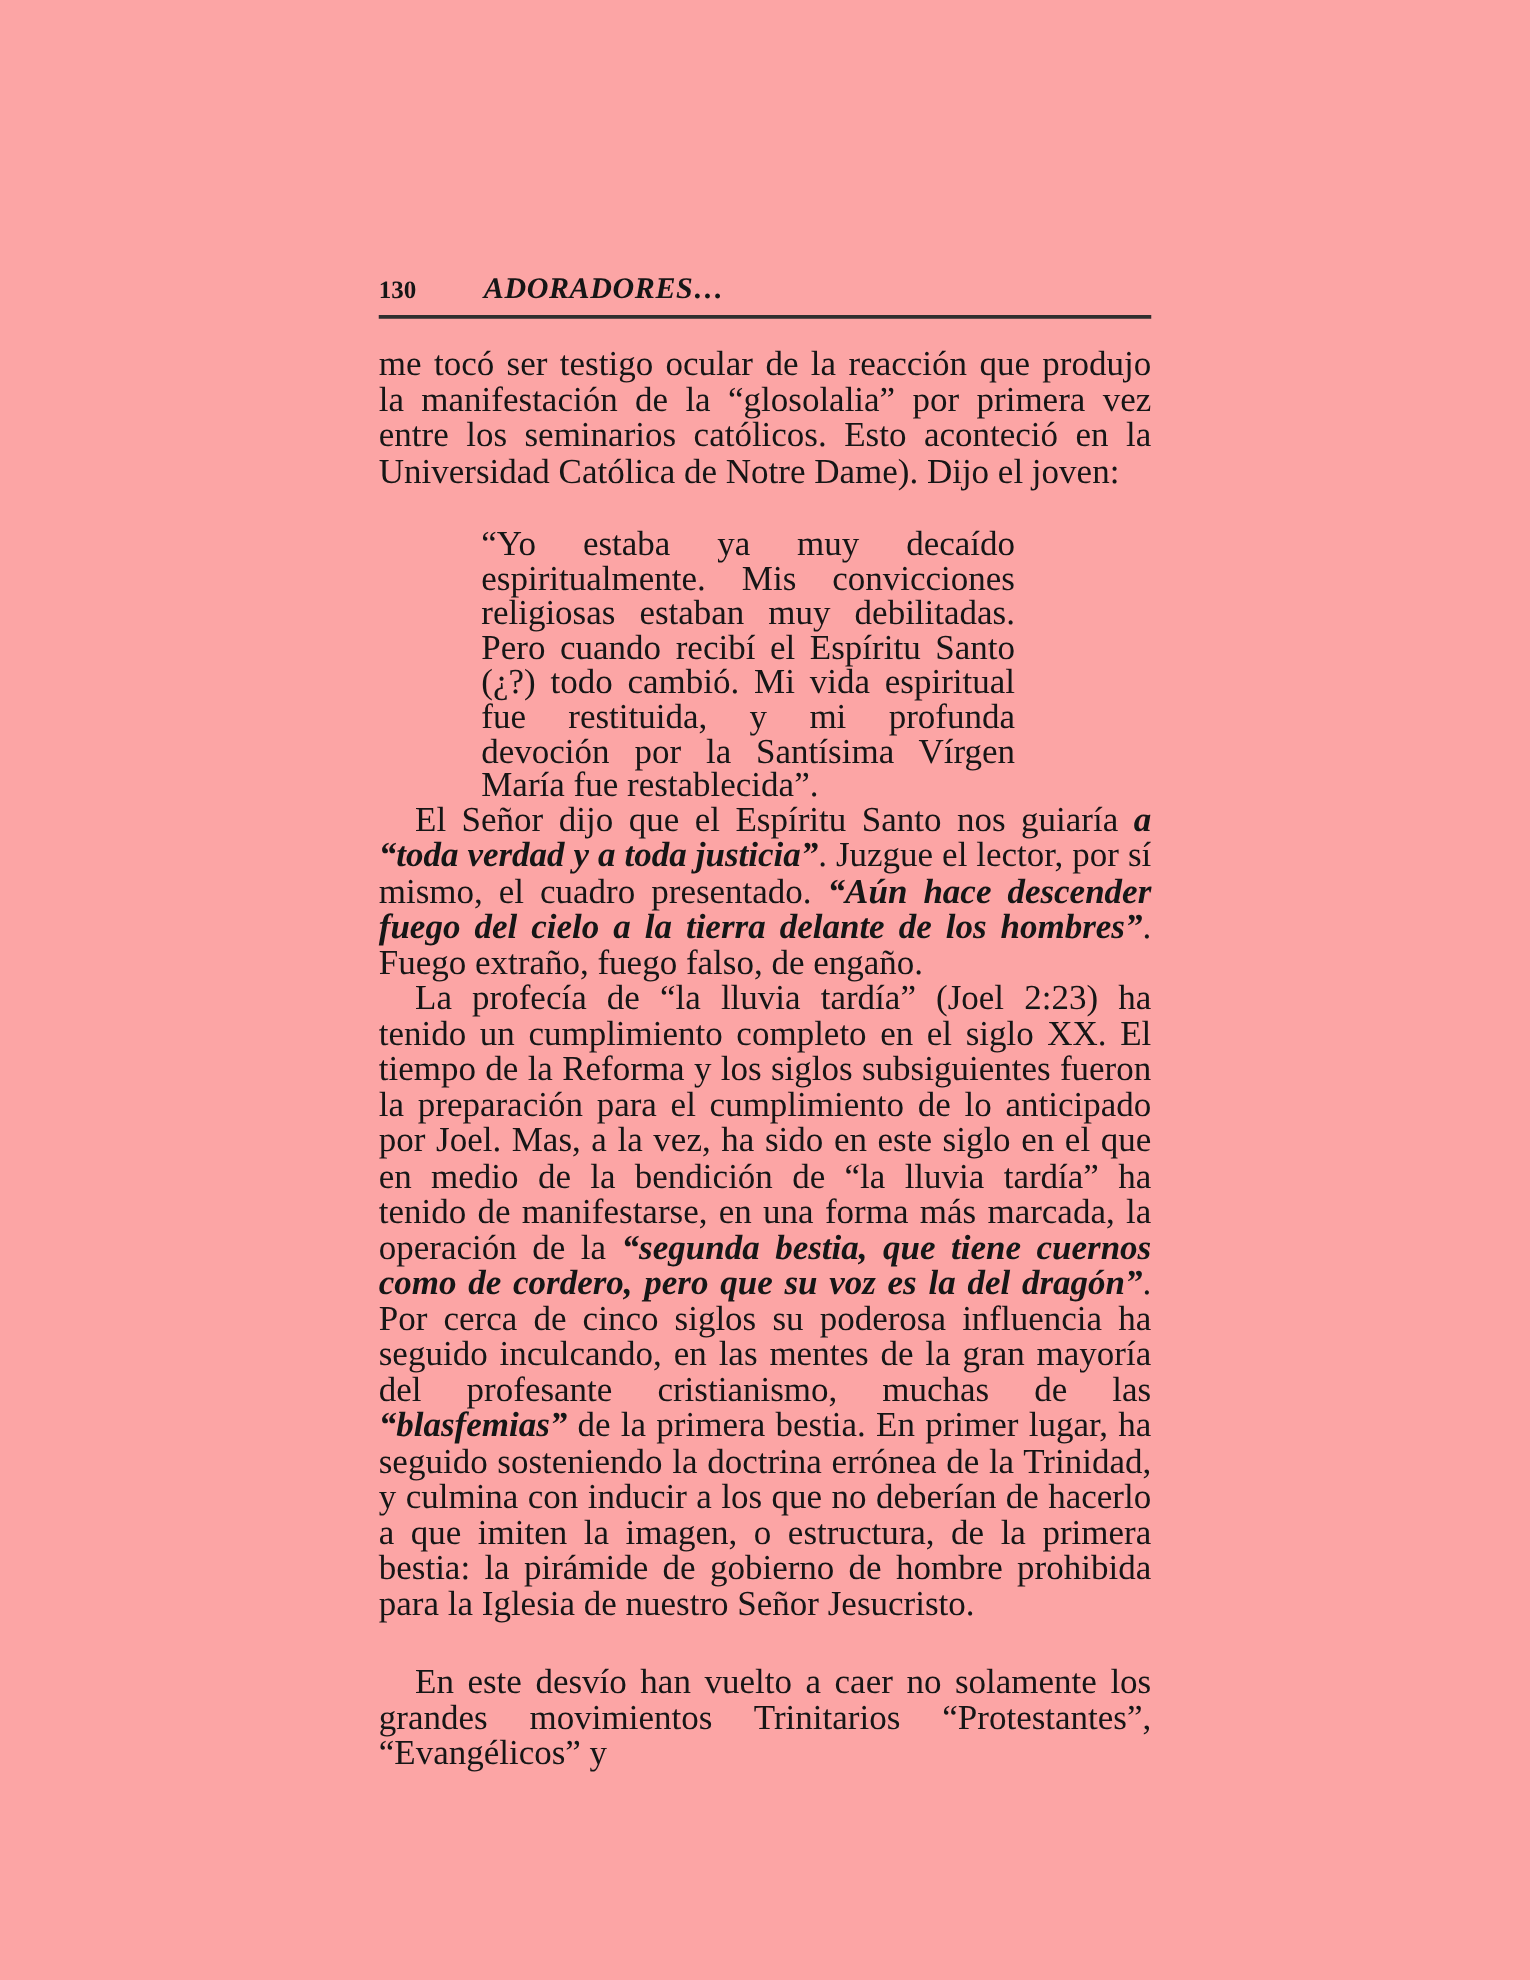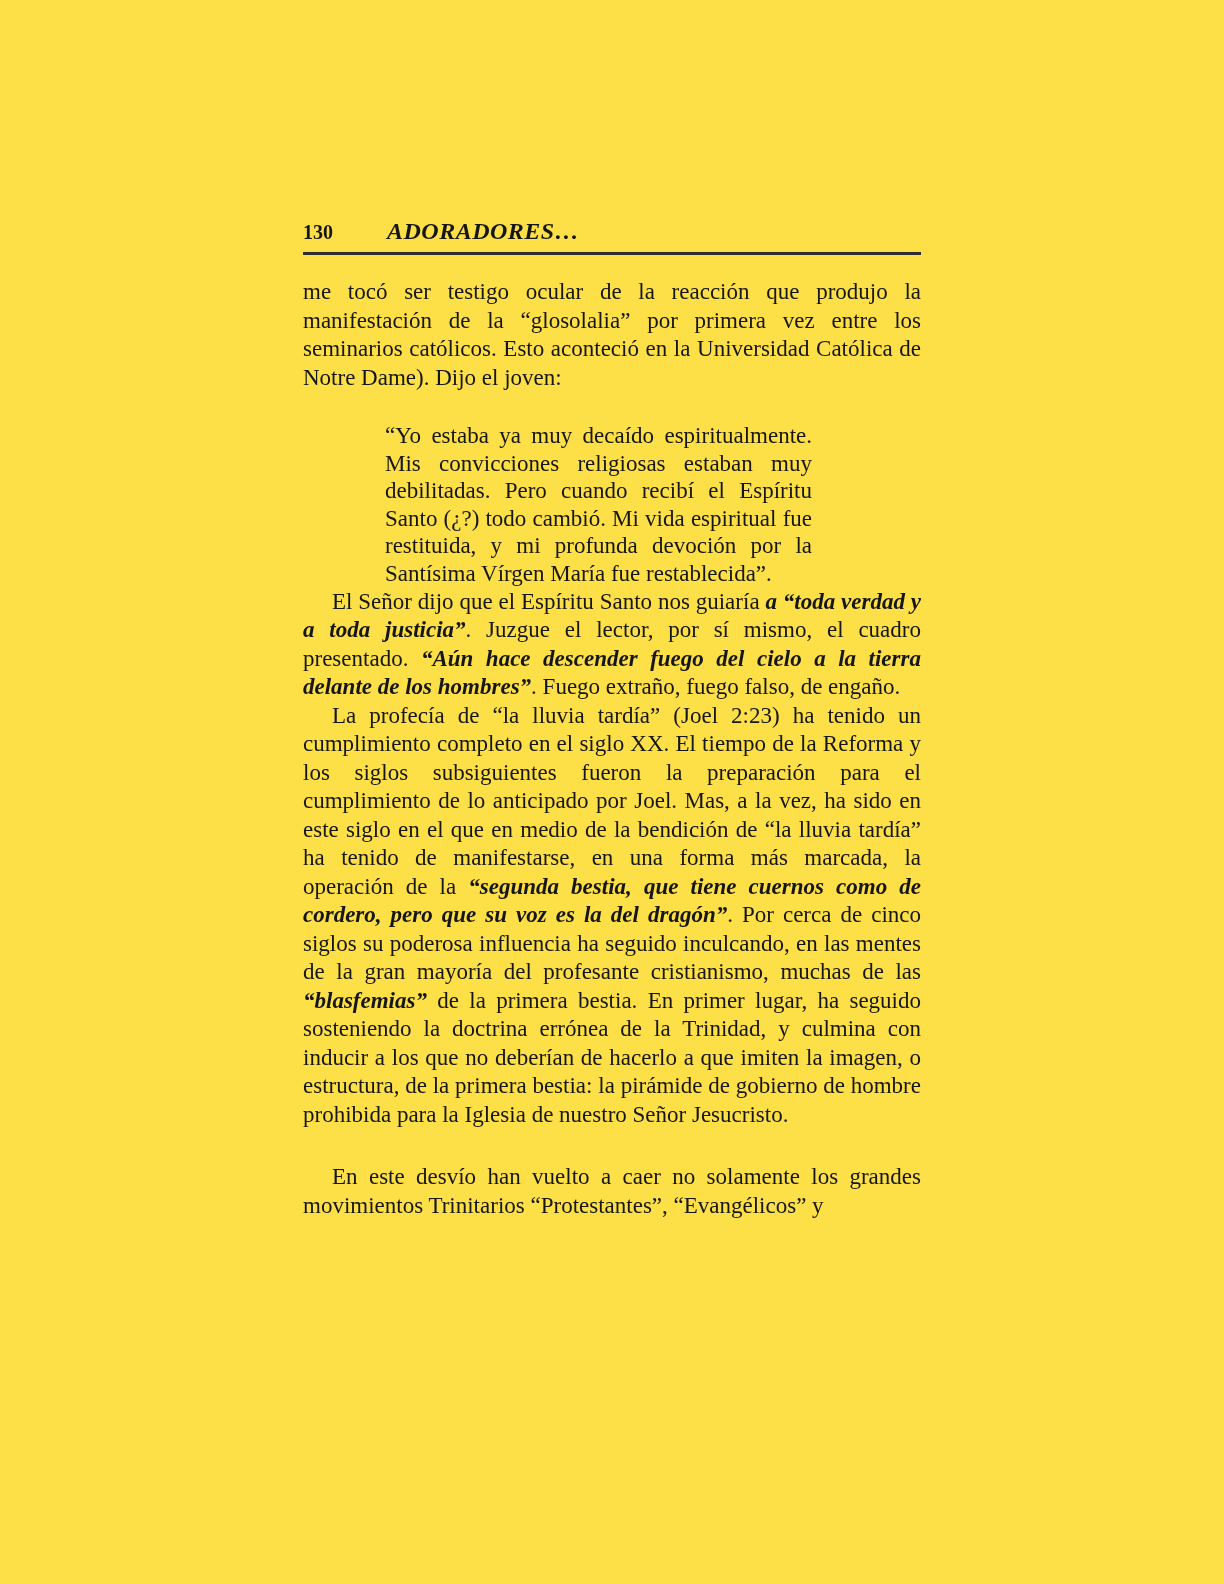--- a/index.html
+++ b/index.html
@@ -4,21 +4,21 @@
 <style>
   html, body {
     margin: 0;
     padding: 0;
     background: #ffffff;
   }
   .page {
     position: relative;
     width: 1224px;
     height: 1584px;
-    background: #fde047;
+    background: #fca5a5;
     color: #161616;
     font-family: "Liberation Serif", "DejaVu Serif", serif;
     overflow: hidden;
   }
   .content {
     position: absolute;
     left: 303px;
     top: 218px;
     width: 618px;
   }
@@ -34,21 +34,21 @@
     font-weight: bold;
   }
   .running-title {
     font-size: 24px;
     font-weight: bold;
     font-style: italic;
     letter-spacing: 0.5px;
   }
   main p {
     margin: 0;
-    font-size: 23px;
+    font-size: 28px;
     line-height: 28.5px;
     text-align: justify;
     hyphens: auto;
     -webkit-hyphens: auto;
   }
   p.body-first {
     margin-top: 23px;
     text-indent: 0;
   }
   p.body {

